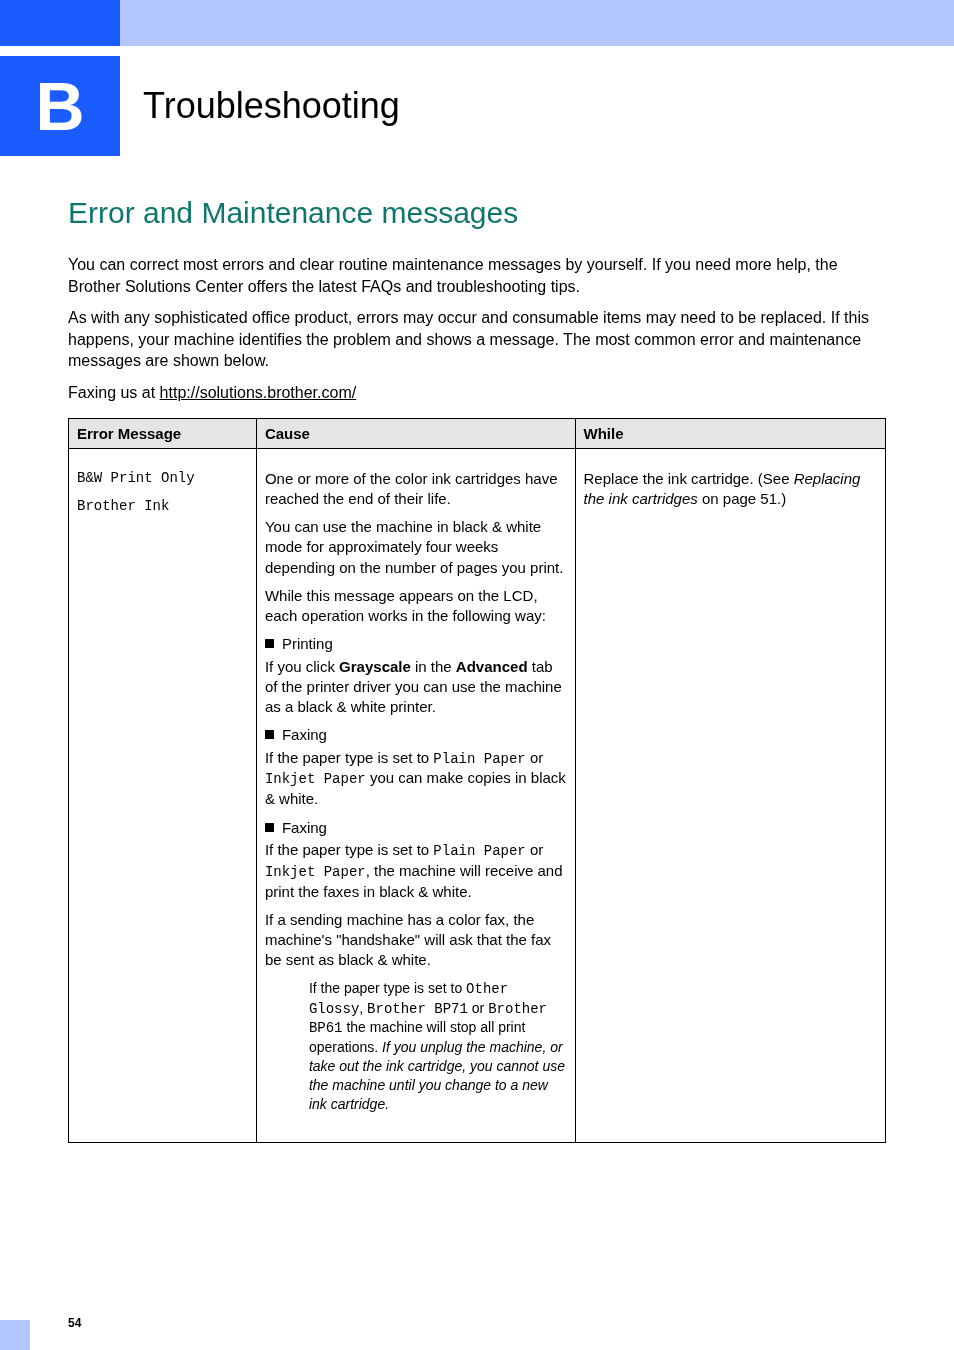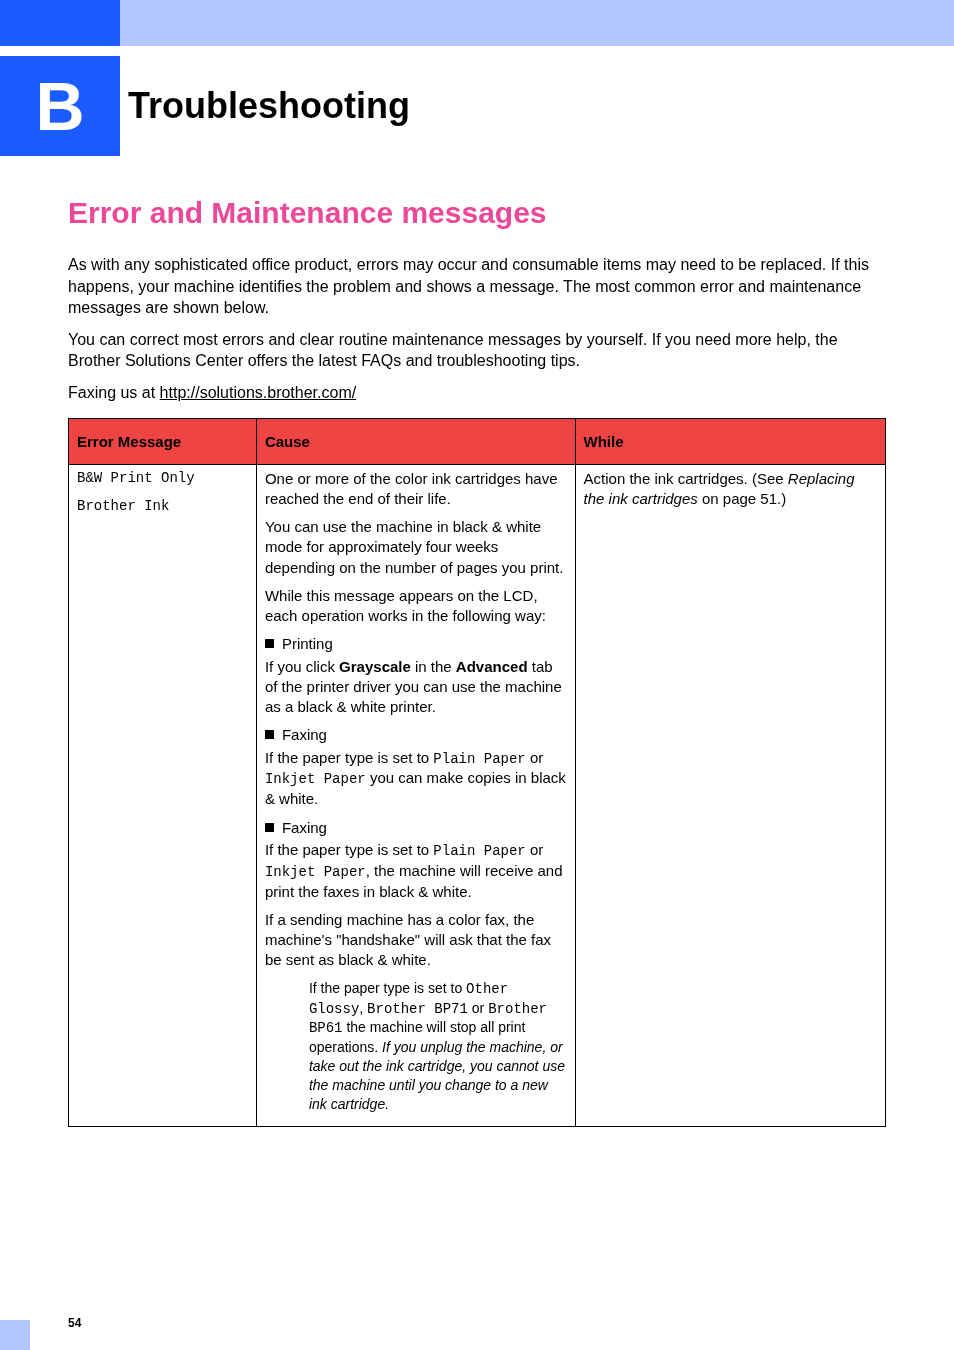--- a/index.html
+++ b/index.html
@@ -41,58 +41,58 @@
       align-items: center;
       justify-content: center;
     }
     .chapter-letter {
       color: #fff;
       font-size: 68px;
       font-weight: bold;
     }
     .chapter-title {
       font-size: 36px;
-      font-weight: bold;
-      margin-left: 8px;
+      font-weight: normal;
+      margin-left: 23px;
       color: #000;
     }
     .content {
       padding: 40px 68px 0 68px;
     }
     .section-title {
       font-size: 30px;
-      font-weight: bold;
+      font-weight: normal;
       margin-bottom: 24px;
-      color: #ec4899;
+      color: #0f766e;
     }
     .intro-text {
       font-size: 16px;
       line-height: 1.35;
       margin-bottom: 10px;
       color: #000;
     }
     .link {
       text-decoration: underline;
     }
     .error-table {
       width: 100%;
       border-collapse: collapse;
       margin-top: 14px;
       font-size: 15px;
     }
     .error-table th {
-      background: #ef4444;
+      background: #e5e5e5;
       text-align: left;
-      padding: 14px 8px;
+      padding: 6px 8px;
       border: 1px solid #000;
       font-weight: bold;
     }
     .error-table td {
       border: 1px solid #000;
-      padding: 4px 8px;
+      padding: 20px 8px;
       vertical-align: top;
       line-height: 1.35;
     }
     .col-err { width: 23%; }
     .col-cause { width: 39%; }
     .col-action { width: 38%; }
     .mono { font-family: "Courier New", monospace; font-size: 14px; }
     .cause-block p { margin-bottom: 8px; }
     .bullet-item {
       display: flex;
@@ -130,22 +130,22 @@
 <div class="chapter-header">
   <div class="chapter-box">
     <span class="chapter-letter">B</span>
   </div>
   <h1 class="chapter-title">Troubleshooting</h1>
 </div>
 
 <div class="content">
   <h2 class="section-title">Error and Maintenance messages</h2>
 
+  <p class="intro-text">You can correct most errors and clear routine maintenance messages by yourself. If you need more help, the Brother Solutions Center offers the latest FAQs and troubleshooting tips.</p>
   <p class="intro-text">As with any sophisticated office product, errors may occur and consumable items may need to be replaced. If this happens, your machine identifies the problem and shows a message. The most common error and maintenance messages are shown below.</p>
-  <p class="intro-text">You can correct most errors and clear routine maintenance messages by yourself. If you need more help, the Brother Solutions Center offers the latest FAQs and troubleshooting tips.</p>
   <p class="intro-text">
     <span>Faxing us at </span><span class="link">http://solutions.brother.com/</span>
   </p>
 
   <table class="error-table">
     <thead>
       <tr>
         <th class="col-err">Error Message</th>
         <th class="col-cause">Cause</th>
         <th class="col-action">While</th>
@@ -185,21 +185,21 @@
           <p class="bullet-sub">
             <span>If the paper type is set to </span><span class="mono">Plain Paper</span><span> or </span><span class="mono">Inkjet Paper</span><span>, the machine will receive and print the faxes in black &amp; white.</span>
           </p>
           <p class="bullet-sub">If a sending machine has a color fax, the machine's "handshake" will ask that the fax be sent as black &amp; white.</p>
 
           <p style="font-size:14px;margin-left:44px;">
             <span>If the paper type is set to </span><span class="mono">Other Glossy</span><span>, </span><span class="mono">Brother BP71</span><span> or </span><span class="mono">Brother BP61</span><span> the machine will stop all print operations. </span><span class="italic">If you unplug the machine, or take out the ink cartridge, you cannot use the machine until you change to a new ink cartridge.</span>
           </p>
         </td>
         <td>
-          <span>Action the ink cartridges. (See </span><span class="italic">Replacing the ink cartridges</span><span> on page 51.)</span>
+          <span>Replace the ink cartridge. (See </span><span class="italic">Replacing the ink cartridges</span><span> on page 51.)</span>
         </td>
       </tr>
     </tbody>
   </table>
 </div>
 
 <div class="left-accent"></div>
 <div class="page-num">54</div>
 
 </body></html>

